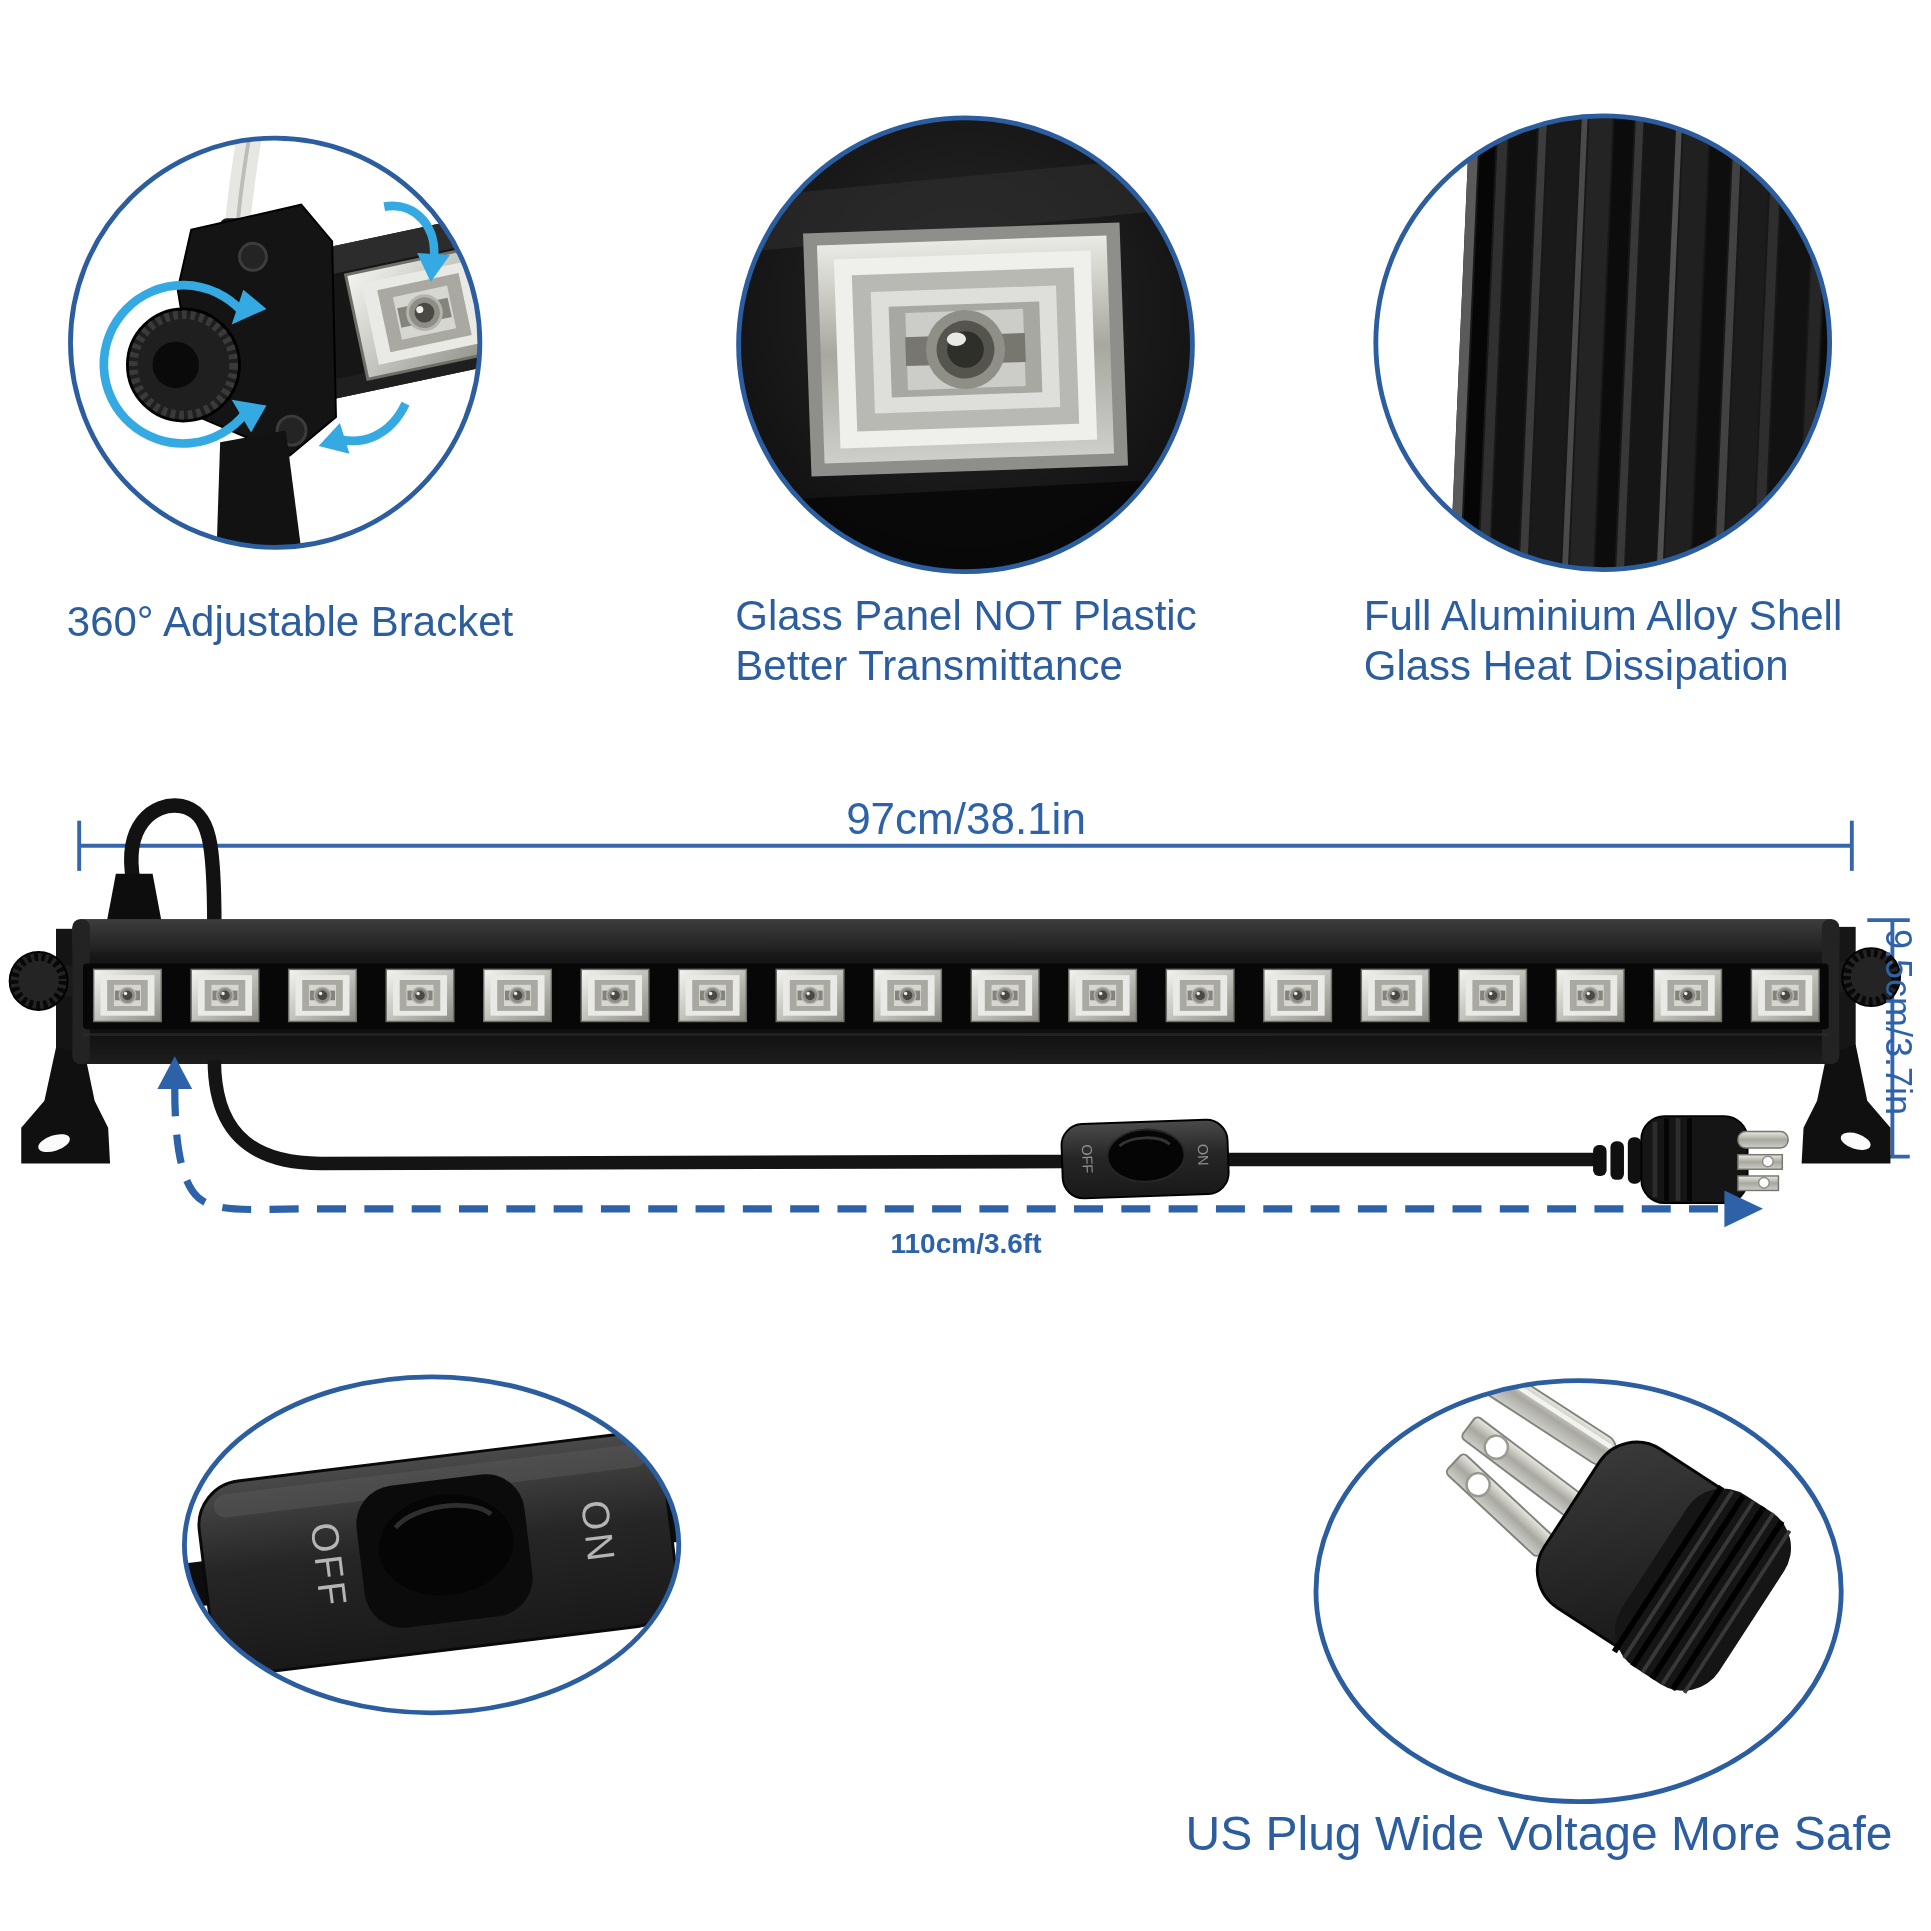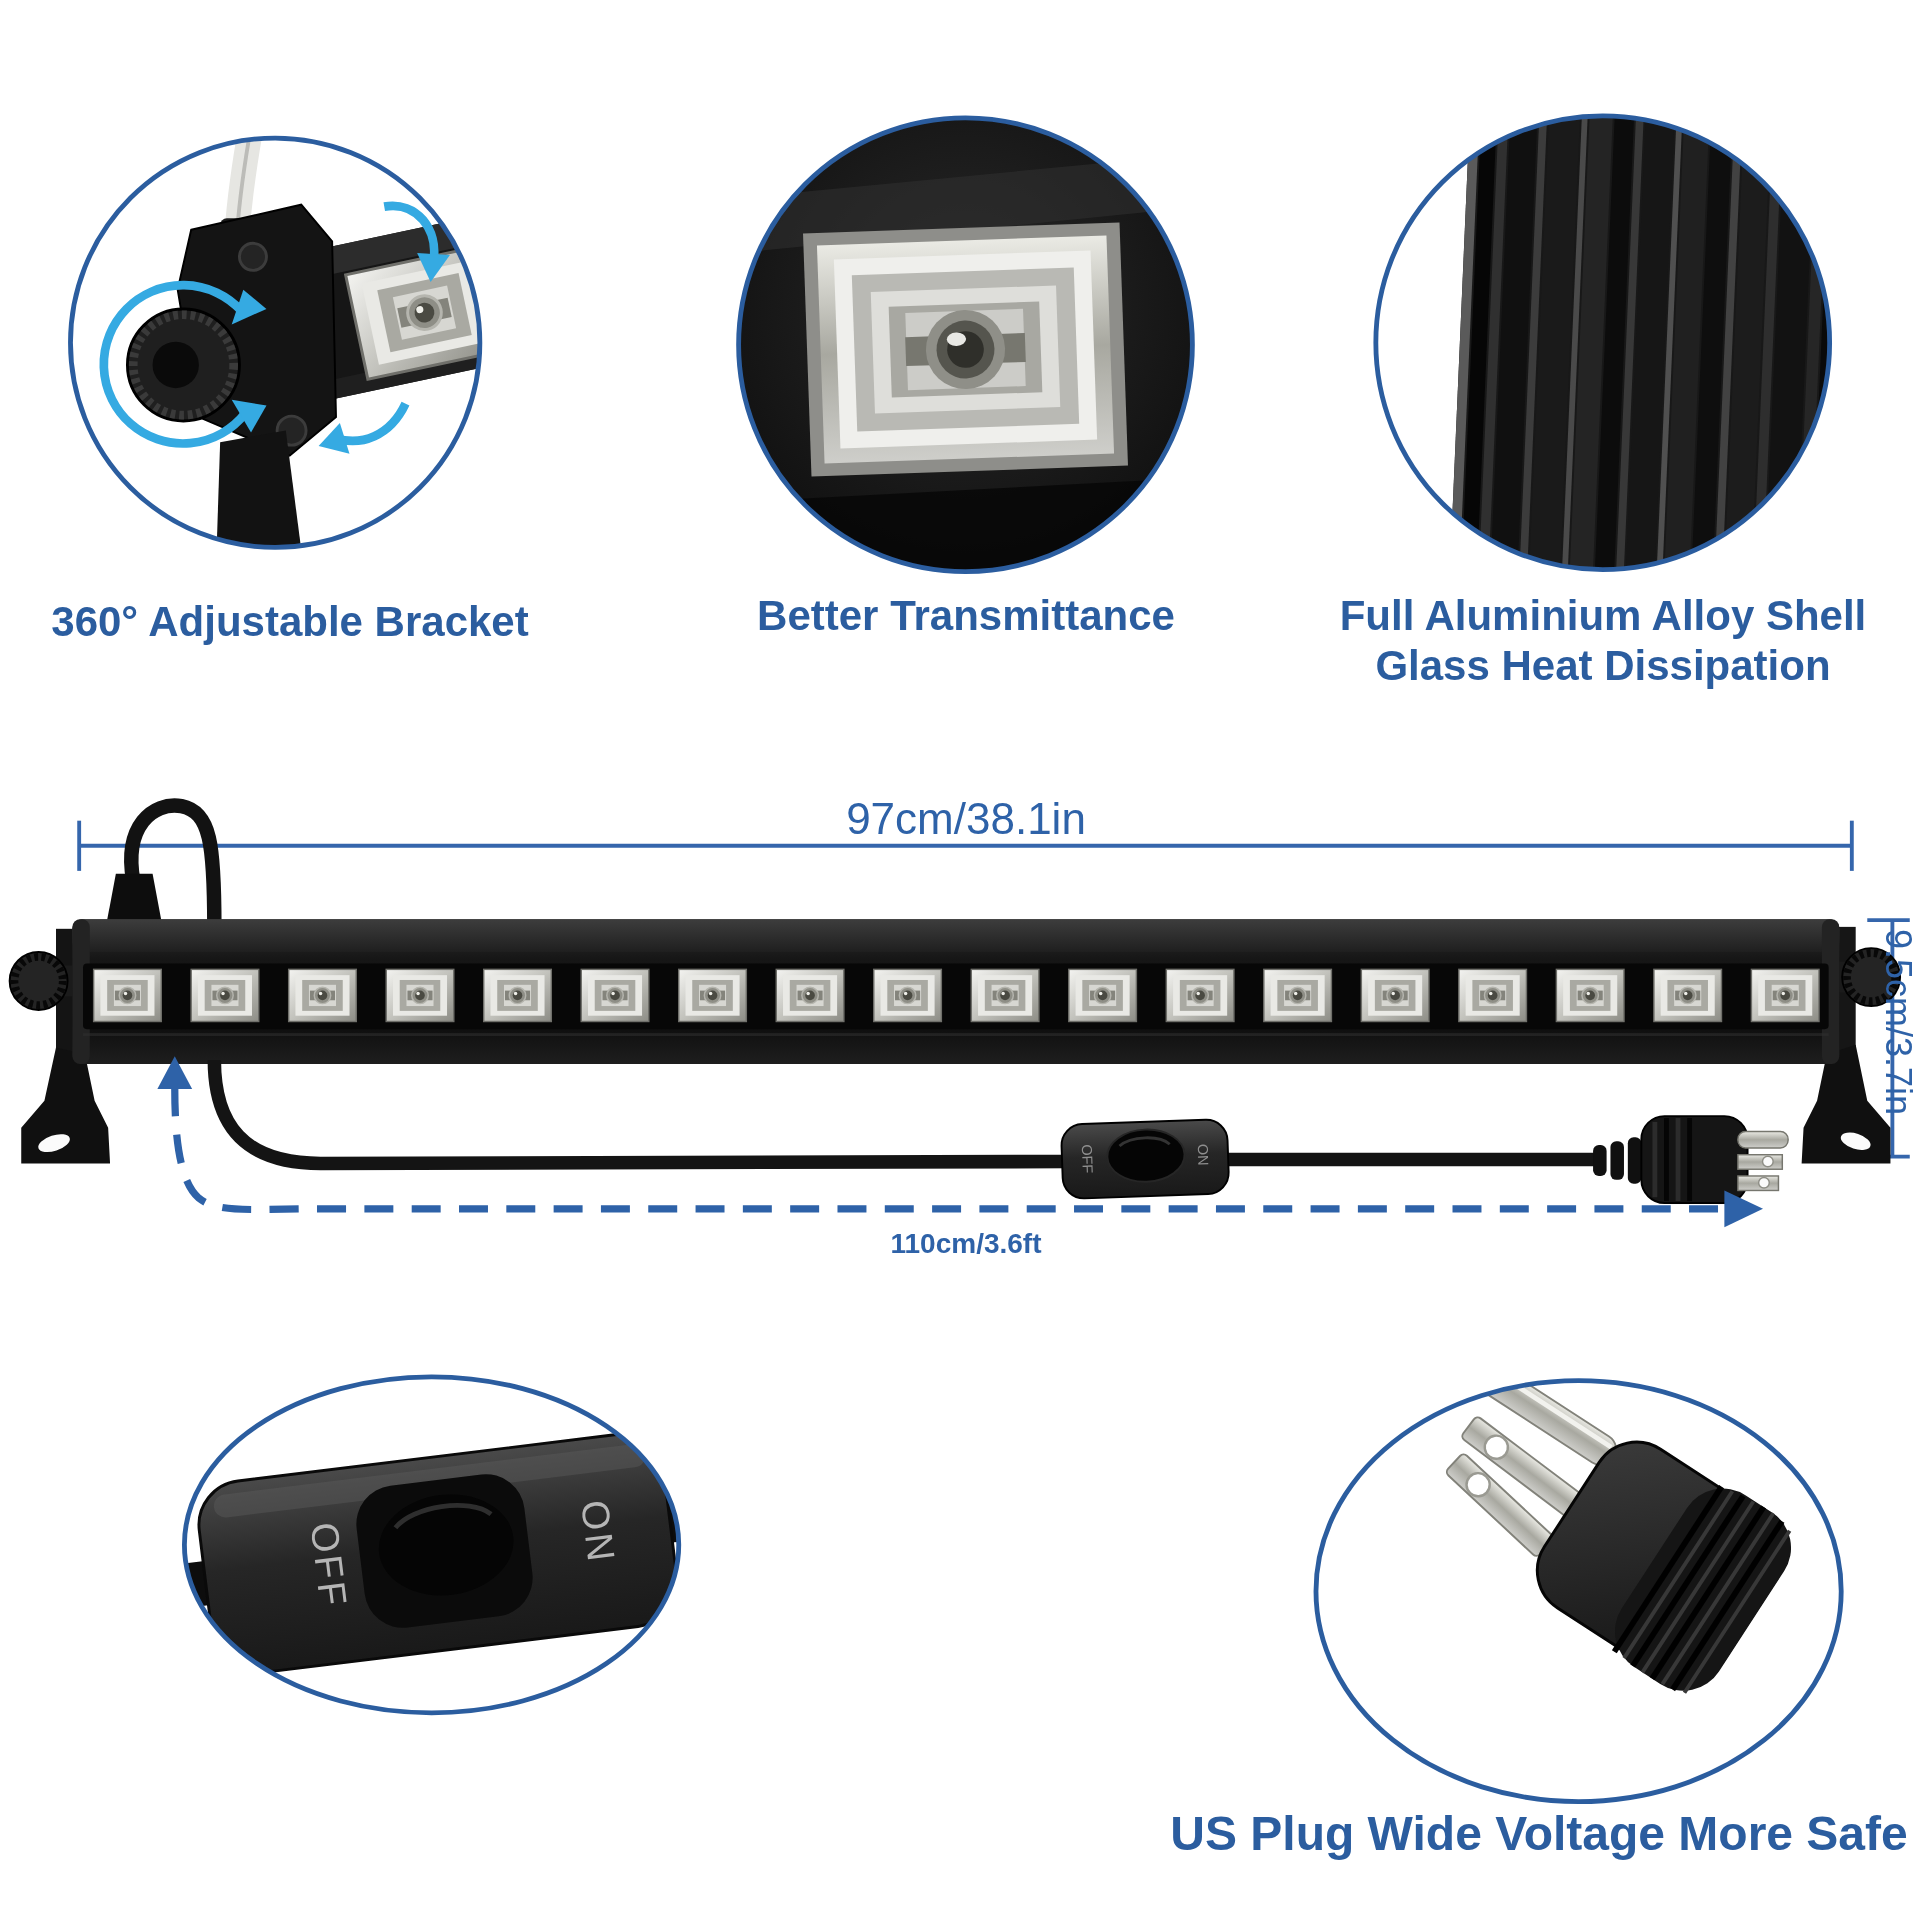--- a/index.html
+++ b/index.html
@@ -1,20 +1,20 @@
 <!DOCTYPE html>
 <html><head>
 <meta charset="utf-8">
 <style>
   html,body{margin:0;padding:0;background:#ffffff;}
   .stage{position:relative;width:1931px;height:1931px;background:#fff;overflow:hidden;
          font-family:"Liberation Sans",sans-serif;}
   .art{position:absolute;left:0;top:0;width:1931px;height:1931px;}
-  .cap{position:absolute;transform:translateX(-50%);white-space:nowrap;text-align:center;
-       color:#2b5d9f;font-weight:bold;font-size:42px;line-height:50px;}
+  .cap{position:absolute;transform:translateX(-50%);white-space:nowrap;text-align:left;
+       color:#2b5d9f;font-weight:normal;font-size:42px;line-height:50px;}
   .dim{position:absolute;transform:translateX(-50%);white-space:nowrap;
        color:#2e62a8;font-weight:normal;font-size:44px;}
   .dim-bold{font-weight:bold;font-size:28px;}
   .dim-v{position:absolute;writing-mode:vertical-rl;color:#2e62a8;font-size:36px;
          white-space:nowrap;}
   .cap-lg{font-size:48px;}
 </style>
 </head>
 <body>
 
@@ -335,20 +335,21 @@
     </g>
     <ellipse cx="1635" cy="1648" rx="272" ry="218" fill="none" stroke="#2b5d9f" stroke-width="5"></ellipse>
   </g>
 </svg>
 
 <div class="cap" style="left:290px;top:597px">
   <div>360° Adjustable Bracket</div>
 </div>
 
 <div class="cap" style="left:966px;top:591px">
+  <div>Glass Panel NOT Plastic</div>
   <div>Better Transmittance</div>
 </div>
 
 <div class="cap" style="left:1603px;top:591px">
   <div>Full Aluminium Alloy Shell</div>
   <div>Glass Heat Dissipation</div>
 </div>
 
 <div class="dim" style="left:966px;top:794px">97cm/38.1in</div>
 

